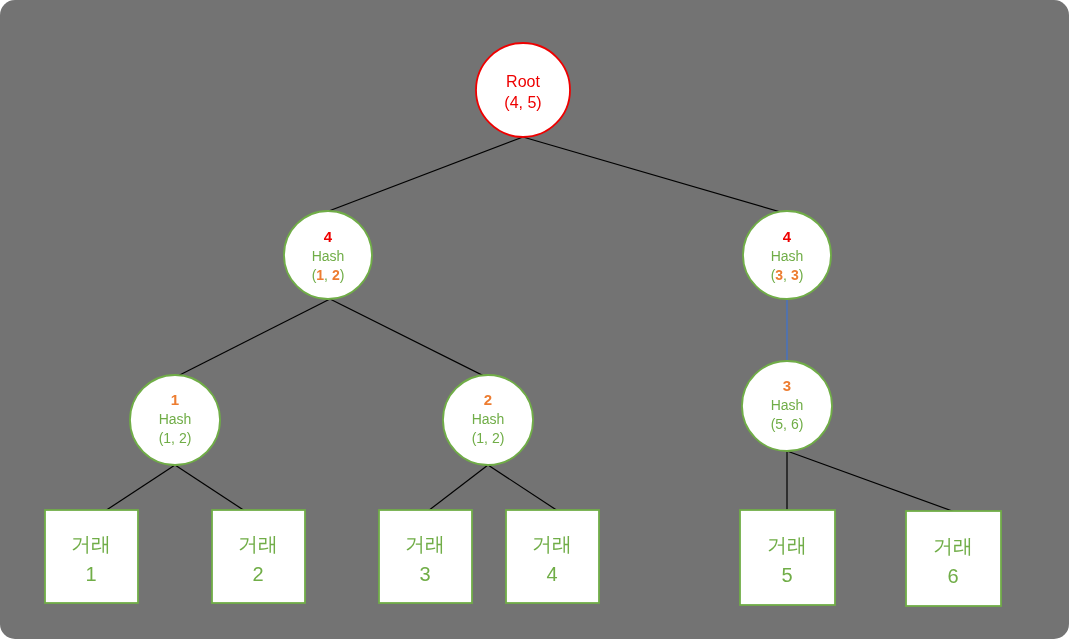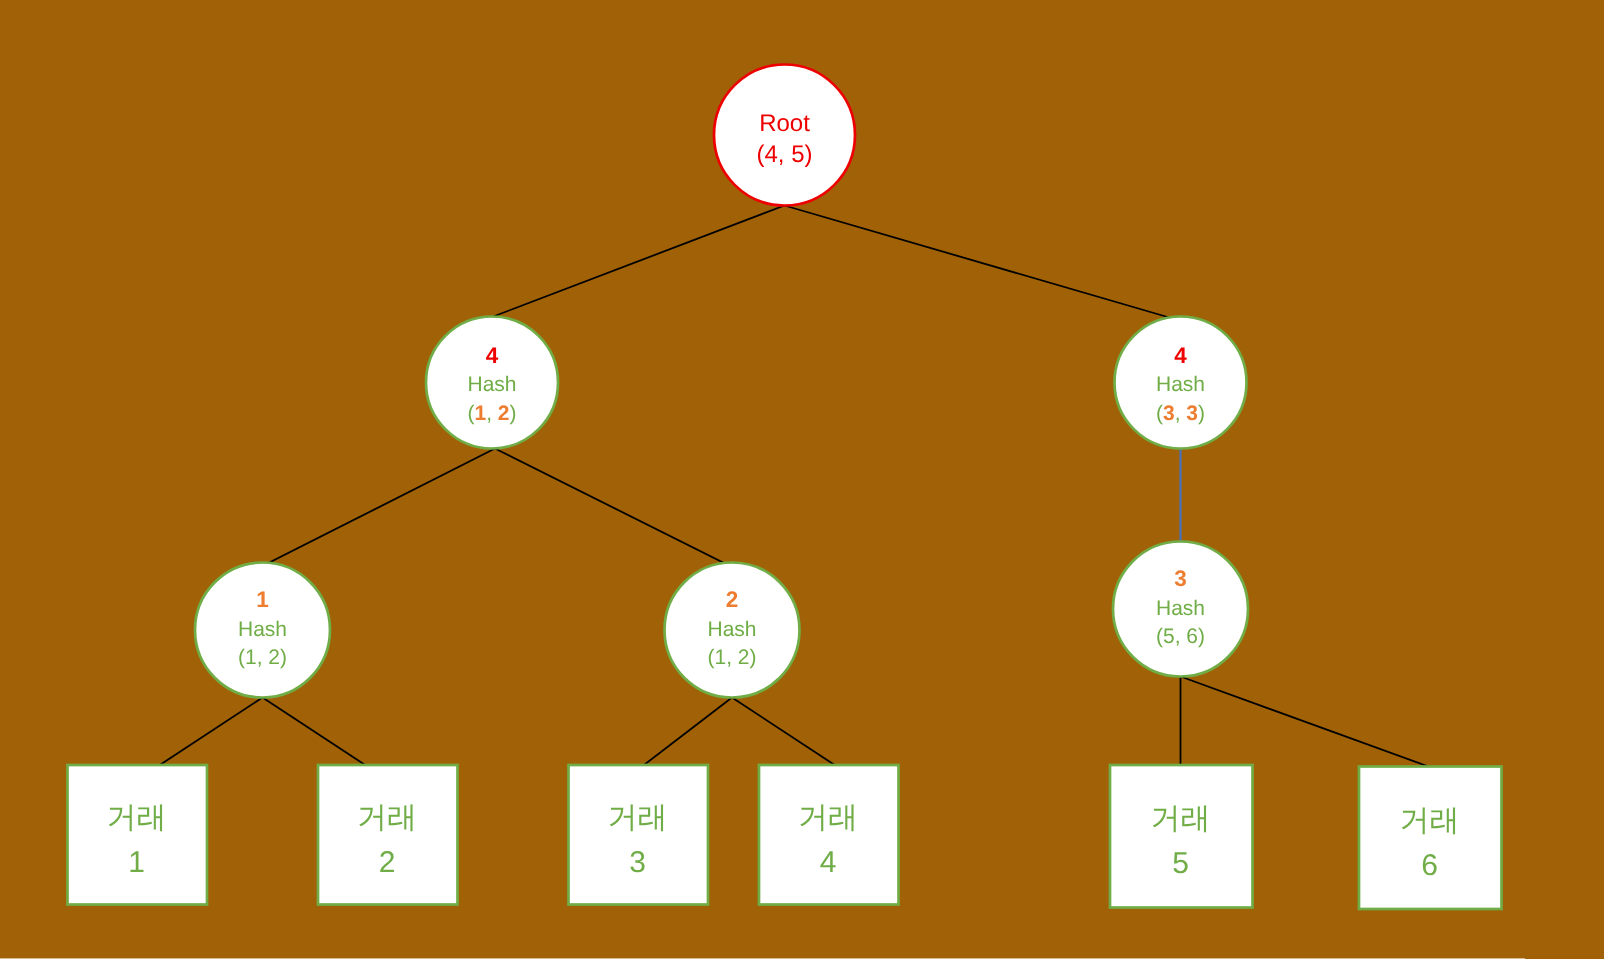--- a/index.html
+++ b/index.html
@@ -10,21 +10,22 @@
   body {
     width: 1069px;
     height: 639px;
     overflow: hidden;
     font-family: "Liberation Sans", sans-serif;
   }
   #diagram-root {
     position: relative;
     width: 1069px;
     height: 639px;
-    background: #a16207;
+    background: #737373;
+    border-radius: 15px;
   }
   svg#merkle-svg {
     display: block;
     width: 1069px;
     height: 639px;
   }
   .node-circle {
     fill: #ffffff;
   }
   .leaf-box {

